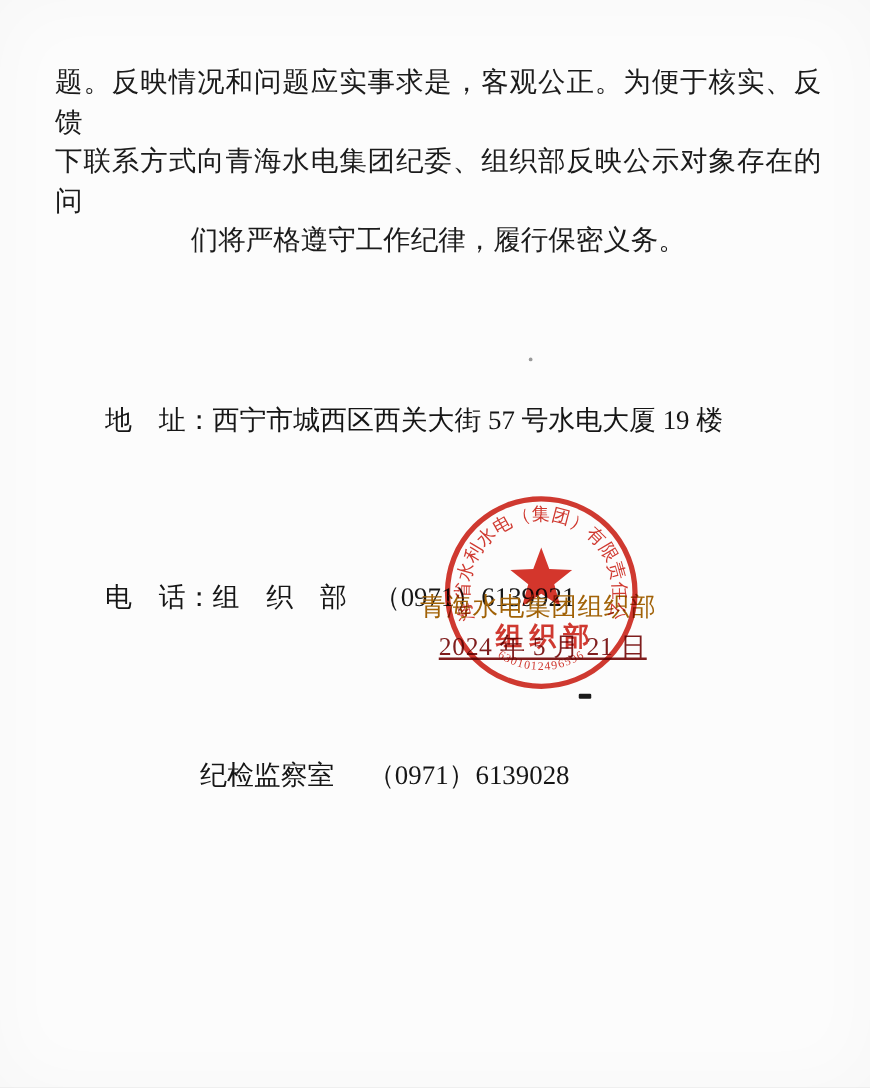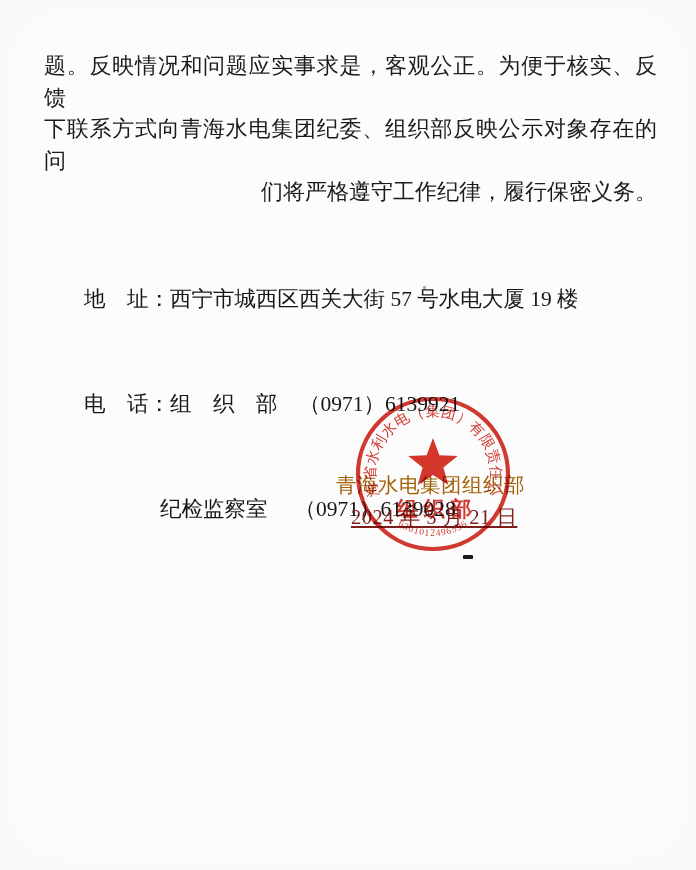--- a/index.html
+++ b/index.html
@@ -14,29 +14,29 @@
     box-shadow: inset 0 0 60px rgba(0,0,0,0.025);
   }
 
   
   .para {
     position:absolute; left:44px; top:50px; width:613px;
     font-size:22px; line-height:31.5px;
     color:#1b1b1b;
   }
   .para .jline { text-align:justify; text-align-last:justify; }
-  .para .lastline { text-align:right; }
+  .para .lastline { text-align:center; }
 
   
   .contact {
     position:absolute; left:84px; top:212px;
     font-size:21.5px; line-height:35px; color:#161616;
     white-space:pre;
   }
-  .contact .row { height:35px; }
+  .contact .row { height:35px;margin-top:37px; }
   .contact .indent { padding-left:76px; }
 
   
   .sig-org {
     position:absolute; left:336px; top:471px;
     font-size:20.5px; letter-spacing:0.5px; color:#a16207;
     white-space:pre;
   }
   .sig-date {
     position:absolute; left:351px; top:503px;

